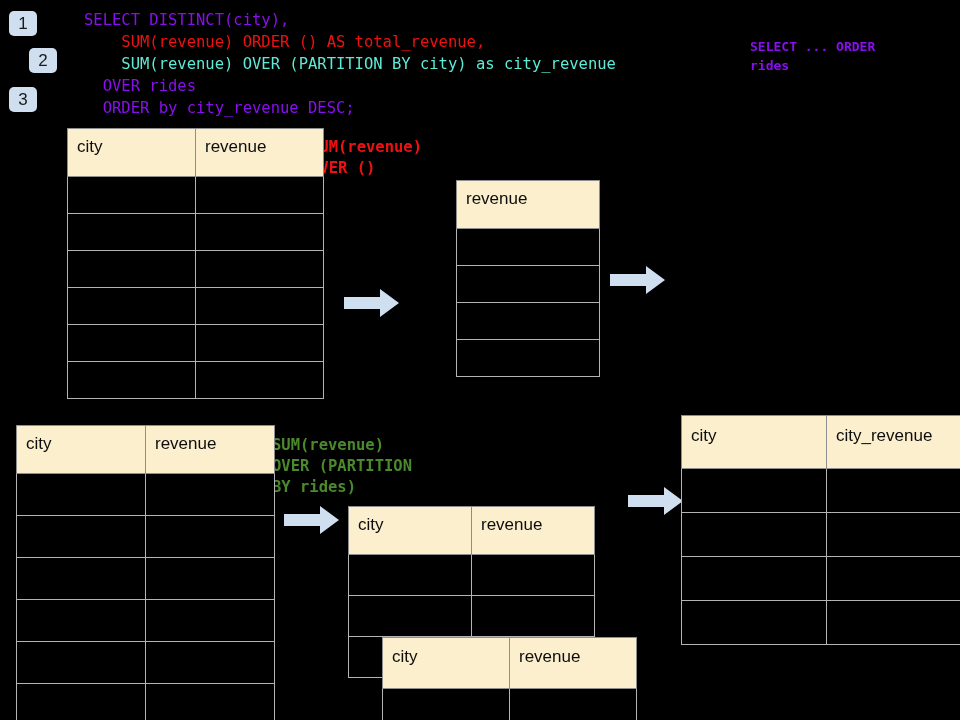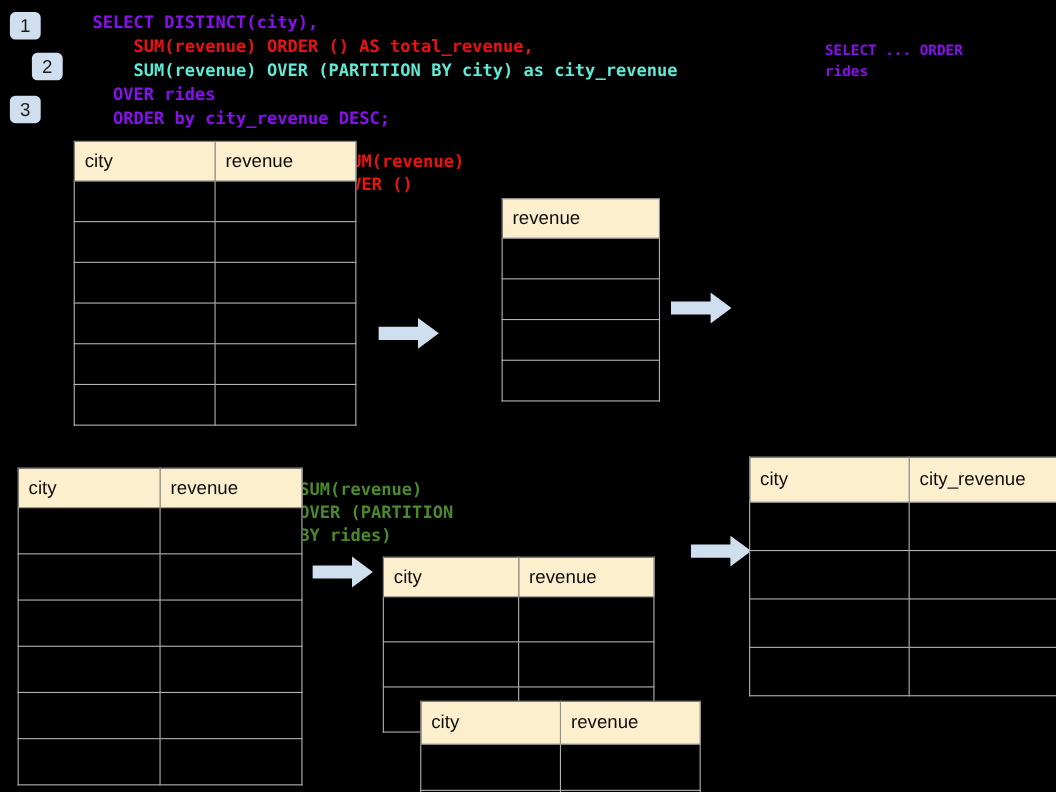--- a/index.html
+++ b/index.html
@@ -28,21 +28,21 @@
     text-align: center;
     width: 28px;
     height: 25px;
   }
 
   
   .code {
     position: absolute;
     font-family: "DejaVu Sans Mono", monospace;
     font-size: 15.5px;
-    font-weight: bold;
+    font-weight: normal;
     white-space: pre;
     letter-spacing: 0px;
   }
   .code-violet { color: #8a0ff0; }
   .code-red    { color: #ef1111; }
   .code-green  { color: #5eead4; }
 
   .annot {
     position: absolute;
     font-family: "DejaVu Sans Mono", monospace;
@@ -67,21 +67,21 @@
     background: #000000;
     padding: 0;
     height: 36px;
   }
   .tbl td.hd {
     background: #fcefcd;
     color: #0d0d0d;
     font-family: "Liberation Sans", sans-serif;
     font-size: 17px;
     text-align: left;
-    padding: 0 0 0 9px;
+    padding: 0 0 12px 9px;
     height: 35px;
     border: 1px solid #8e8e8e;
   }
 
   
   .arrow {
     position: absolute;
     width: 56px;
     height: 30px;
   }

